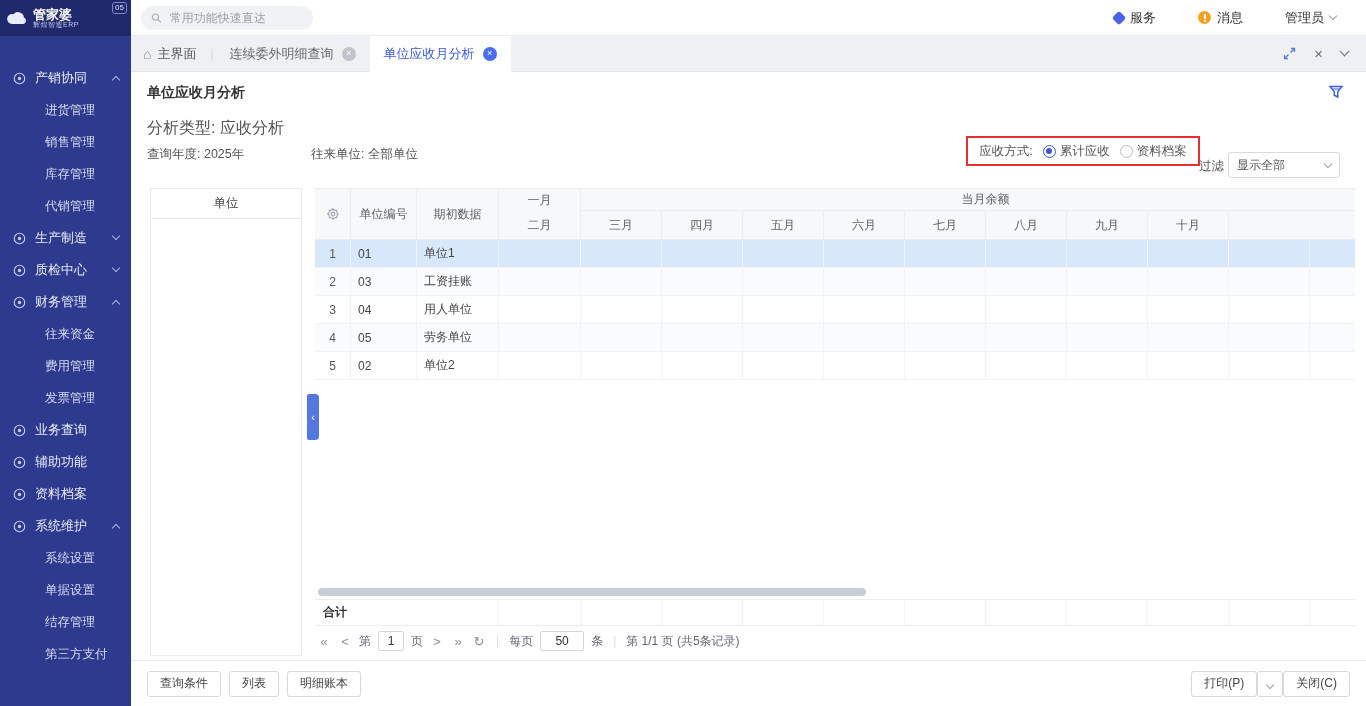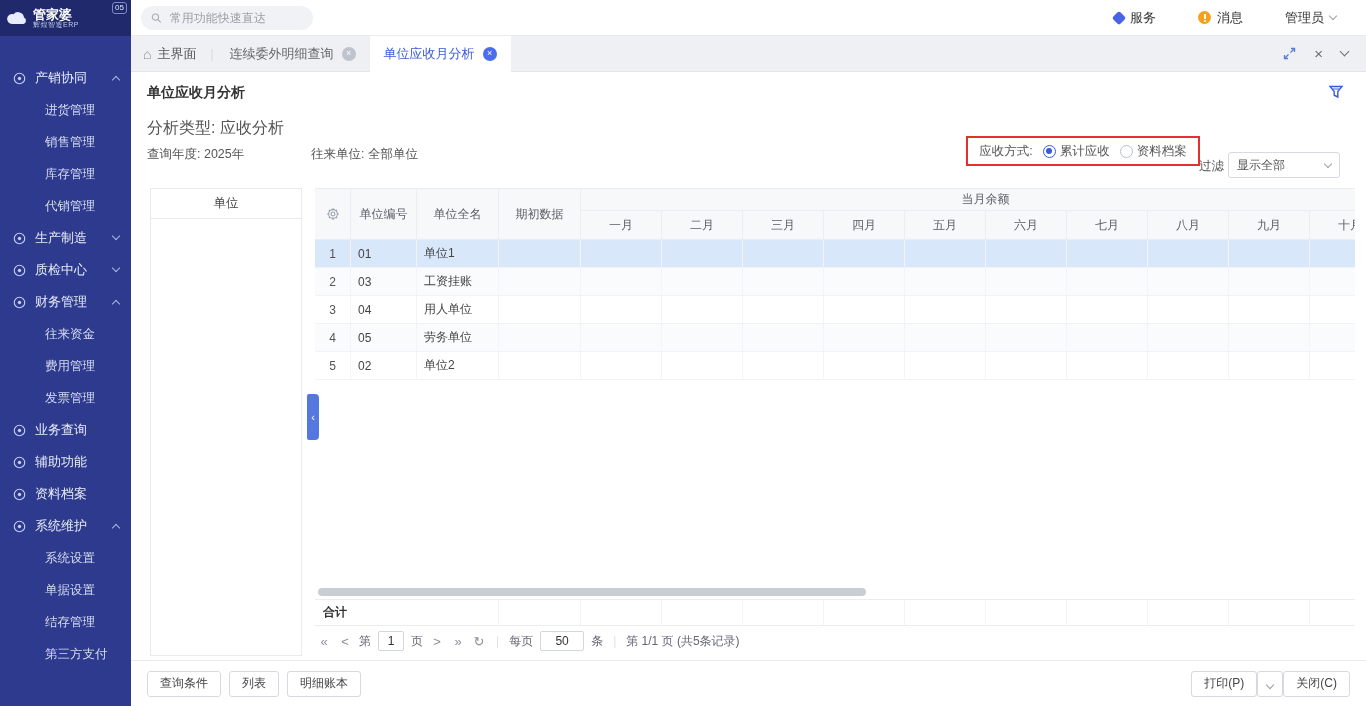--- a/index.html
+++ b/index.html
@@ -306,21 +306,20 @@
         <div class="th span2">
           <svg width="14" height="14" viewBox="0 0 16 16">
               <g stroke="#9aa0ab" fill="none" stroke-width="1.2">
                 <circle cx="8" cy="8" r="2.2"></circle>
                 <circle cx="8" cy="8" r="5"></circle>
                 <path d="M8 1.2 V3 M8 13 V14.8 M1.2 8 H3 M13 8 H14.8 M3.2 3.2 L4.5 4.5 M11.5 11.5 L12.8 12.8 M12.8 3.2 L11.5 4.5 M4.5 11.5 L3.2 12.8"></path>
               </g>
             </svg>
         </div>
         <div class="th span2">单位编号</div>
-        <div class="th span2">单位全名</div>
         <div class="th span2">期初数据</div>
         <div class="th group">当月余额</div>
         <div class="th">一月</div>
         <div class="th">二月</div>
         <div class="th">三月</div>
         <div class="th">四月</div>
         <div class="th">五月</div>
         <div class="th">六月</div>
         <div class="th">七月</div>
         <div class="th">八月</div>

